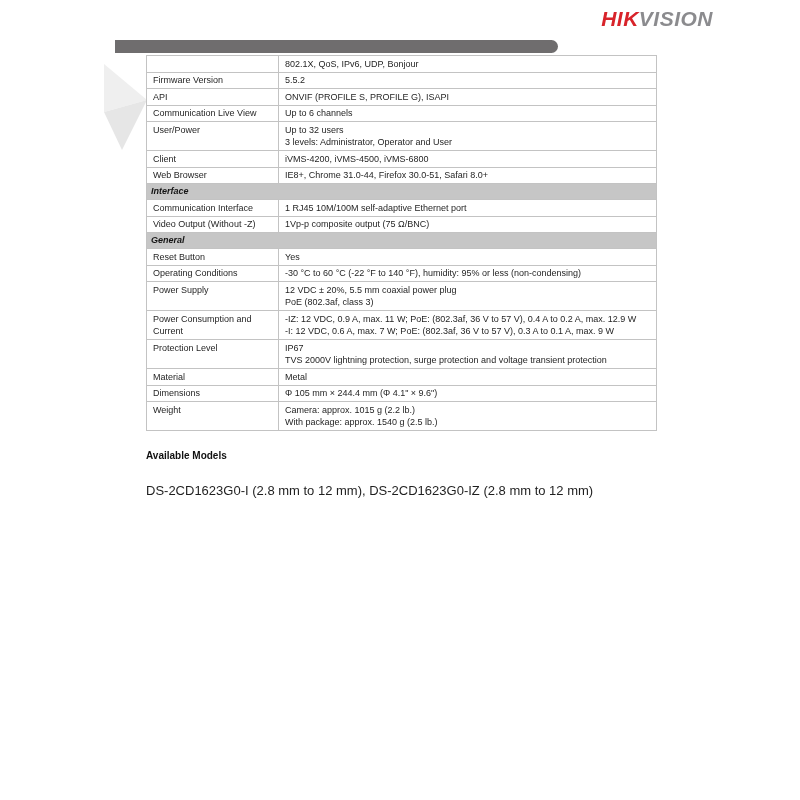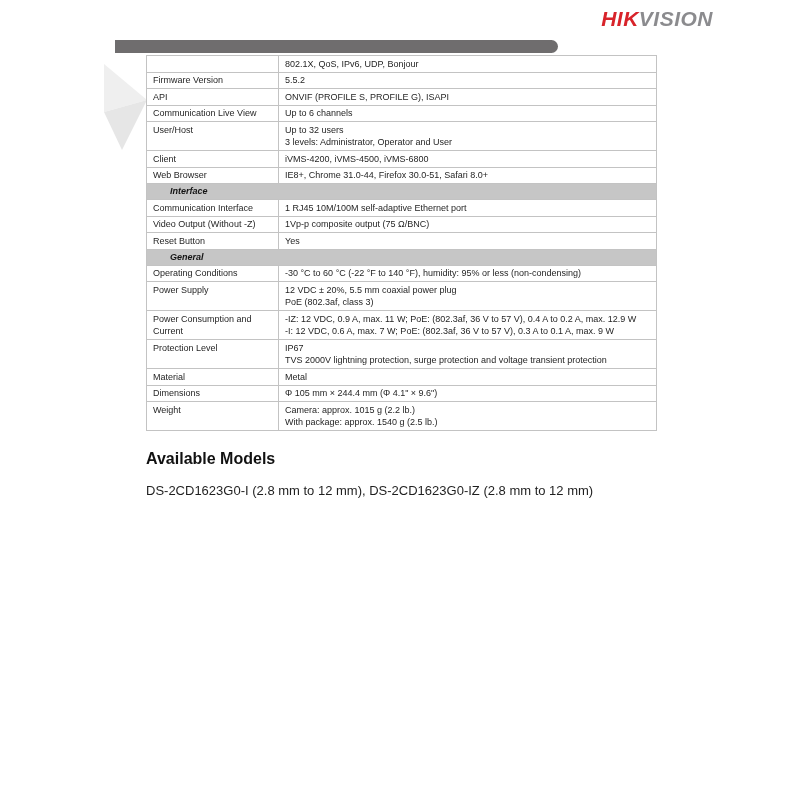--- a/index.html
+++ b/index.html
@@ -14,26 +14,26 @@
   .top-bar { position:absolute; left:115px; top:40px; width:443px; height:13px;
              background:#6f6d6e; border-radius:0 7px 7px 0; }
 
   .corner-deco { position:absolute; left:100px; top:60px; }
 
   .spec-table { position:absolute; left:146px; top:55px; width:511px;
                 border-left:1px solid #c3c3c3; border-top:1px solid #c3c3c3; border-right:1px solid #c3c3c3;
                 font-size:9px; color:#1f1f1f; }
   .trow { display:flex; border-bottom:1px solid #c3c3c3; min-height:15px; }
   .trow.section { display:block; background:#c6c6c6; font-weight:bold; font-style:italic;
-                  color:#141414; padding:2px 23px; line-height:11px; }
+                  color:#141414; padding:2px 4px; line-height:11px; }
   .cell { padding:1.5px 6px; line-height:12.5px; }
   .cell.label { width:132px; flex:0 0 132px; border-right:1px solid #c3c3c3; color:#262626; }
   .cell.value { flex:1; }
 
-  .models-heading { position:absolute; left:146px; top:450px; font-size:16px; font-weight:bold; color:#111; }
+  .models-heading { position:absolute; left:146px; top:450px; font-size:10px; font-weight:bold; color:#111; }
   .models-text { position:absolute; left:146px; top:483px; font-size:13px; color:#1f1f1f; }
 </style>
 </head>
 <body>
 
 <div class="page">
 
   <div class="logo">
     <span class="hik">HIK</span><span class="vision">VISION</span>
   </div>
@@ -64,21 +64,21 @@
           <div>ONVIF (PROFILE S, PROFILE G), ISAPI</div>
         </div>
       </div>
       <div class="trow">
         <div class="cell label">Communication Live View</div>
         <div class="cell value">
           <div>Up to 6 channels</div>
         </div>
       </div>
       <div class="trow">
-        <div class="cell label">User/Host</div>
+        <div class="cell label">User/Power</div>
         <div class="cell value">
           <div>Up to 32 users</div>
           <div>3 levels: Administrator, Operator and User</div>
         </div>
       </div>
       <div class="trow">
         <div class="cell label">Client</div>
         <div class="cell value">
           <div>iVMS-4200, iVMS-4500, iVMS-6800</div>
         </div>
@@ -95,27 +95,27 @@
         <div class="cell value">
           <div>1 RJ45 10M/100M self-adaptive Ethernet port</div>
         </div>
       </div>
       <div class="trow">
         <div class="cell label">Video Output (Without -Z)</div>
         <div class="cell value">
           <div>1Vp-p composite output (75 Ω/BNC)</div>
         </div>
       </div>
+      <div class="trow section">General</div>
       <div class="trow">
         <div class="cell label">Reset Button</div>
         <div class="cell value">
           <div>Yes</div>
         </div>
       </div>
-      <div class="trow section">General</div>
       <div class="trow">
         <div class="cell label">Operating Conditions</div>
         <div class="cell value">
           <div>-30 °C to 60 °C (-22 °F to 140 °F), humidity: 95% or less (non-condensing)</div>
         </div>
       </div>
       <div class="trow">
         <div class="cell label">Power Supply</div>
         <div class="cell value">
           <div>12 VDC ± 20%, 5.5 mm coaxial power plug</div>

